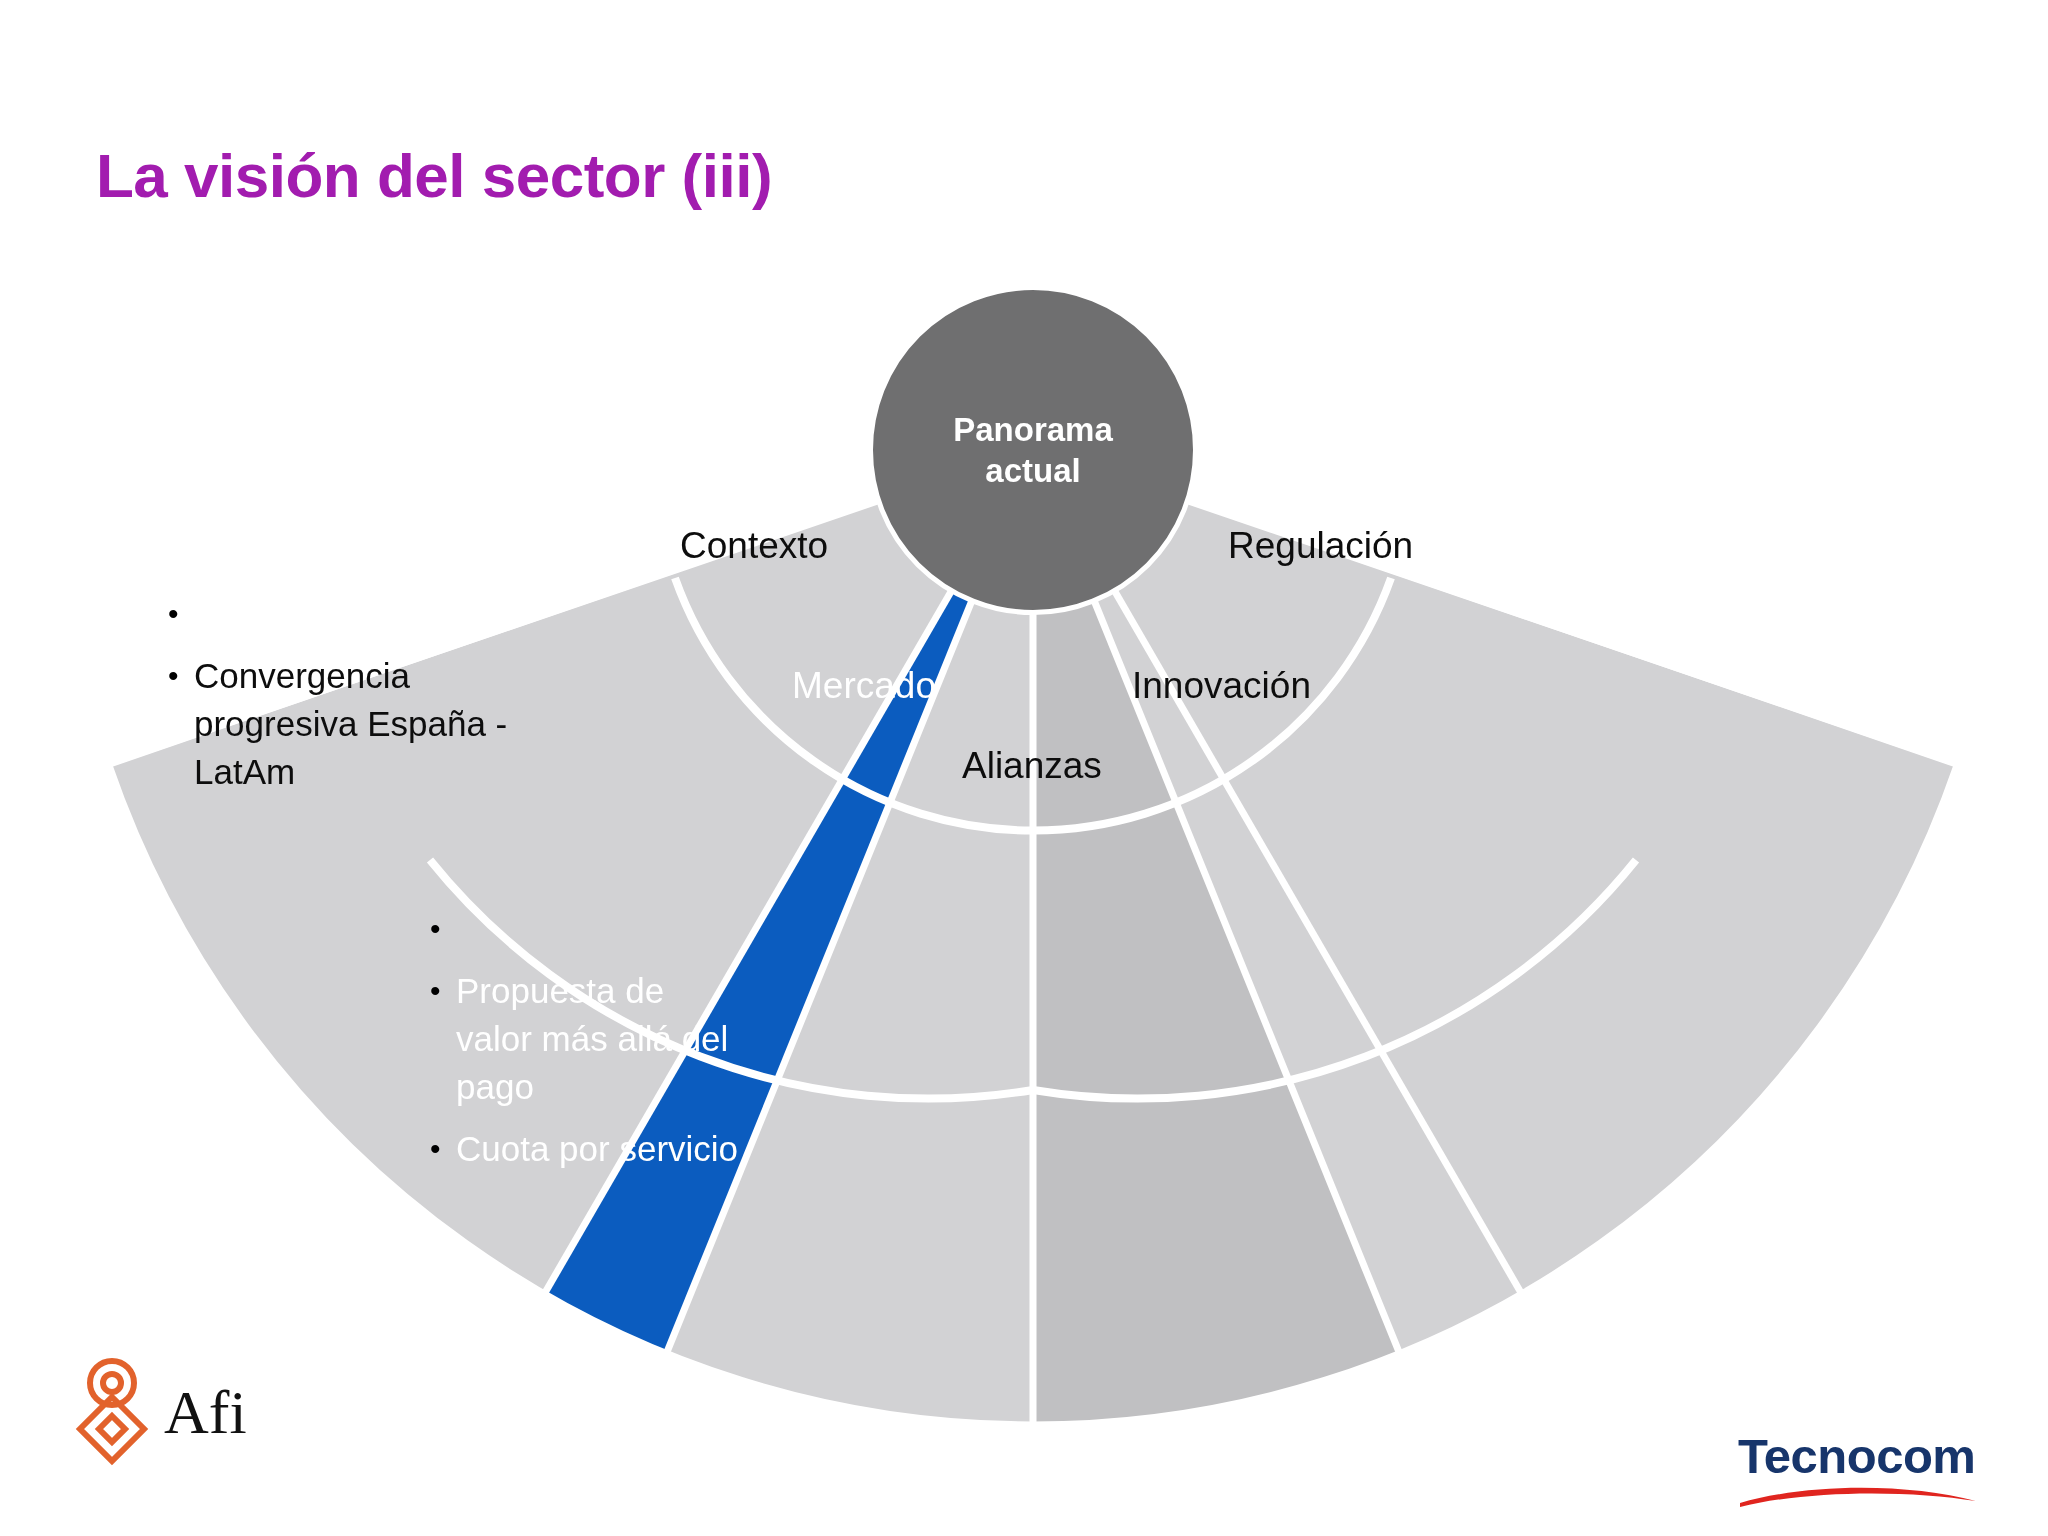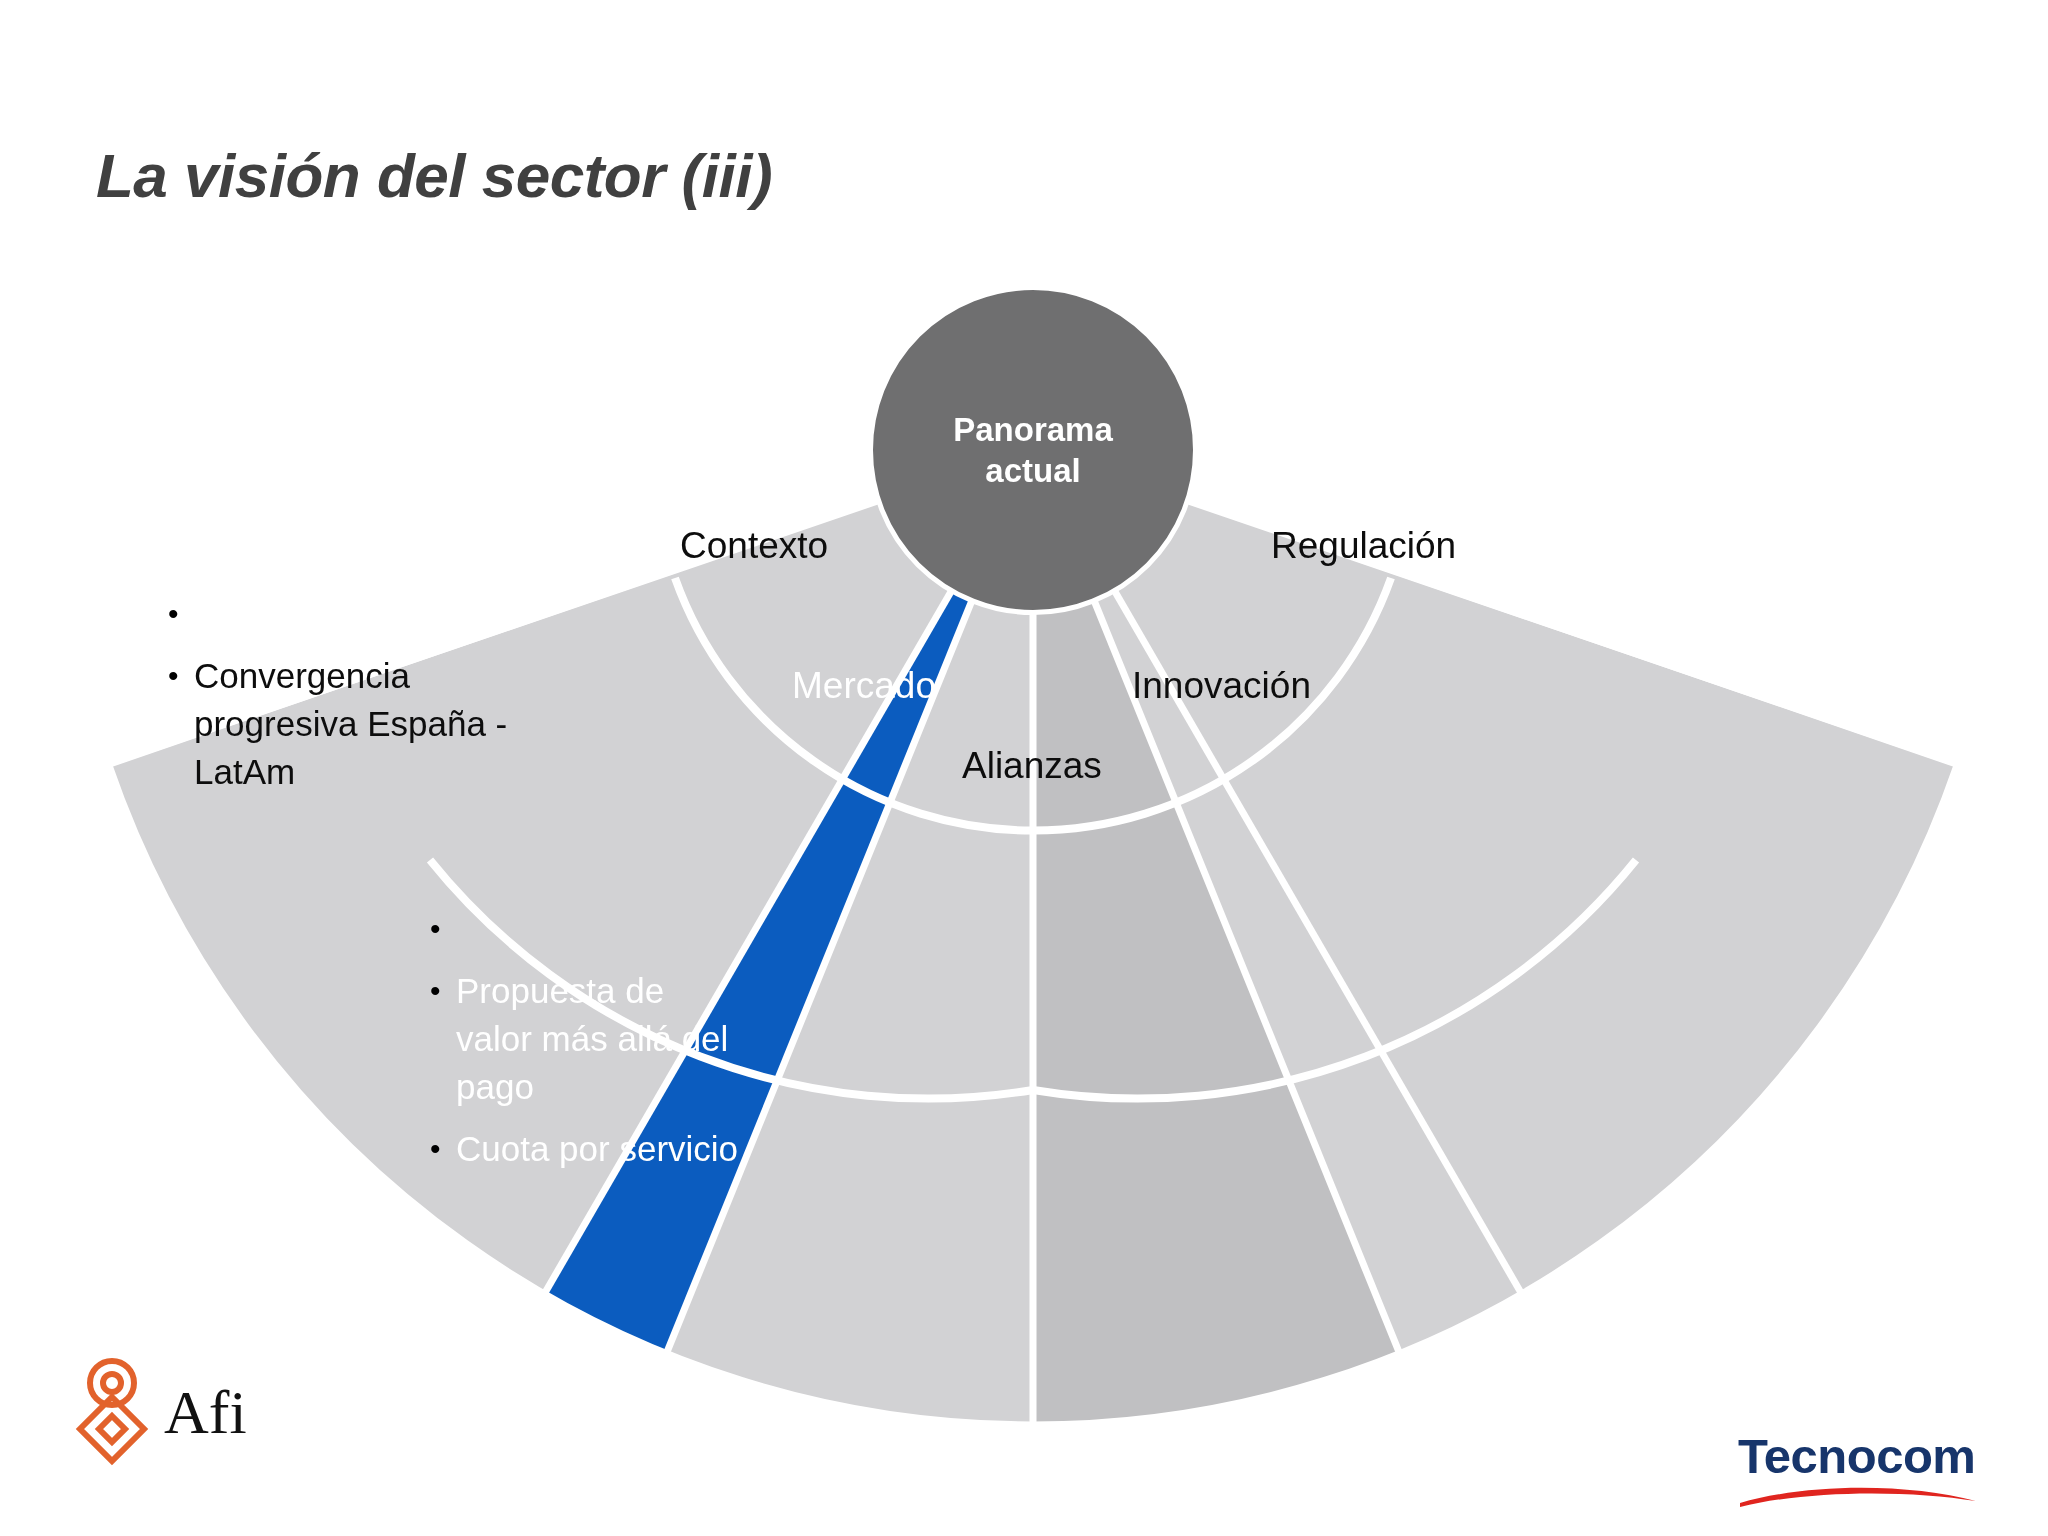--- a/index.html
+++ b/index.html
@@ -21,24 +21,23 @@
     background: #ffffff;
   }
 
   
   #page-title {
     position: absolute;
     left: 96px;
     top: 140px;
     font-size: 62px;
     font-weight: bold;
-    color: #404040;
+    color: #a21caf;
     letter-spacing: -0.5px;
     white-space: nowrap;
-    font-style: italic;
   }
 
   
   #diagram {
     position: absolute;
     left: 0;
     top: 0;
     width: 1740px;
     height: 1536px;
   }
@@ -198,21 +197,21 @@
     </div>
 
     <div class="ring-label" style="left:680px; top:525px;">Contexto</div>
 
     <div class="ring-label on-blue" style="left:792px; top:665px;">Mercado</div>
 
     <div class="ring-label" style="left:962px; top:745px;">Alianzas</div>
 
     <div class="ring-label" style="left:1132px; top:665px;">Innovación</div>
 
-    <div class="ring-label" style="left:1228px; top:525px;margin-left:43px;">Regulación</div>
+    <div class="ring-label" style="left:1228px; top:525px;">Regulación</div>
 
     <div class="bullets" id="bullets-contexto">
       <div class="bullet-row">
         <span class="bullet-dot">•</span>
       </div>
       <div class="bullet-row">
         <span class="bullet-dot">•</span>
         <span class="bullet-text">Convergencia
 progresiva España -
 LatAm</span>

